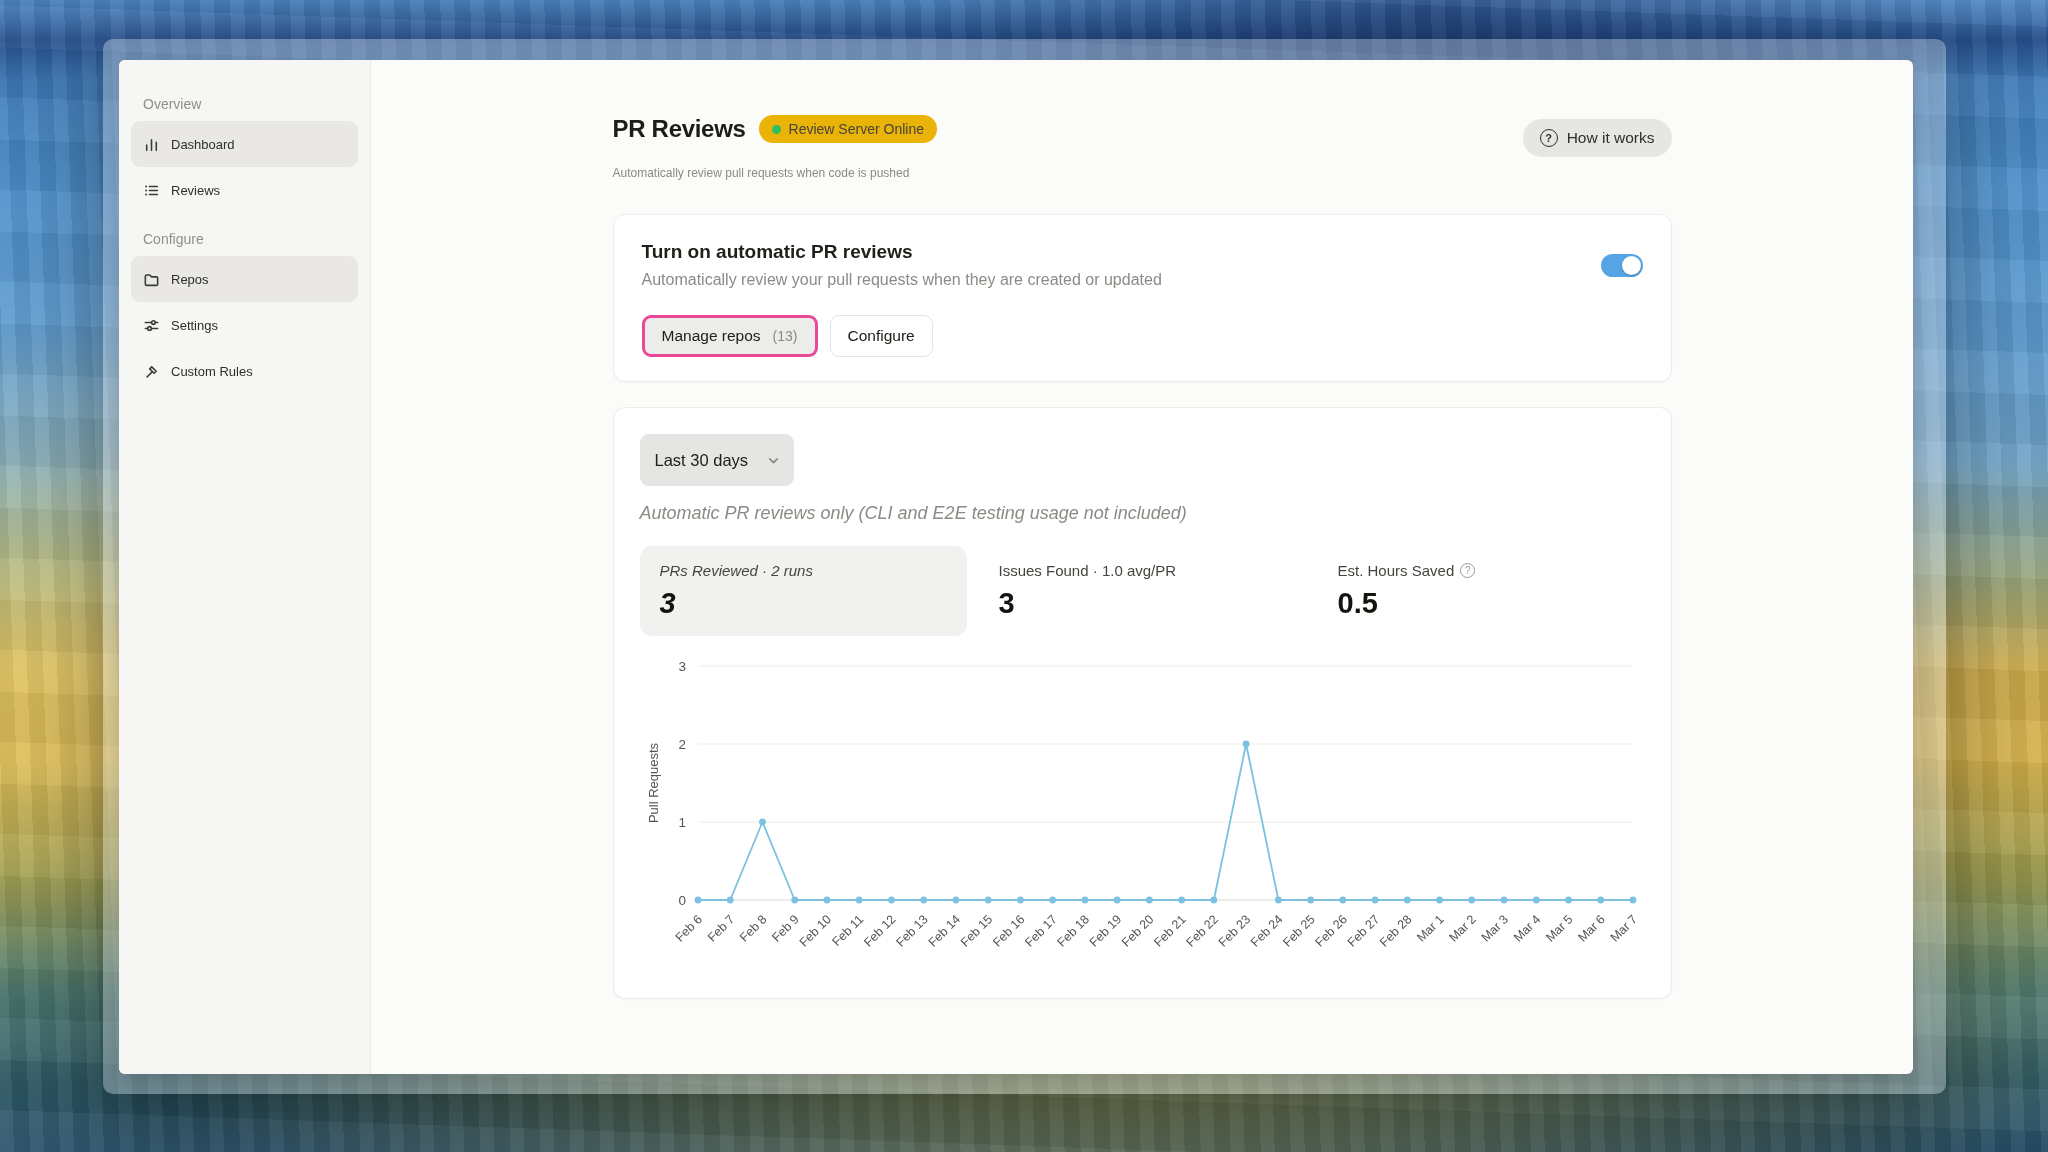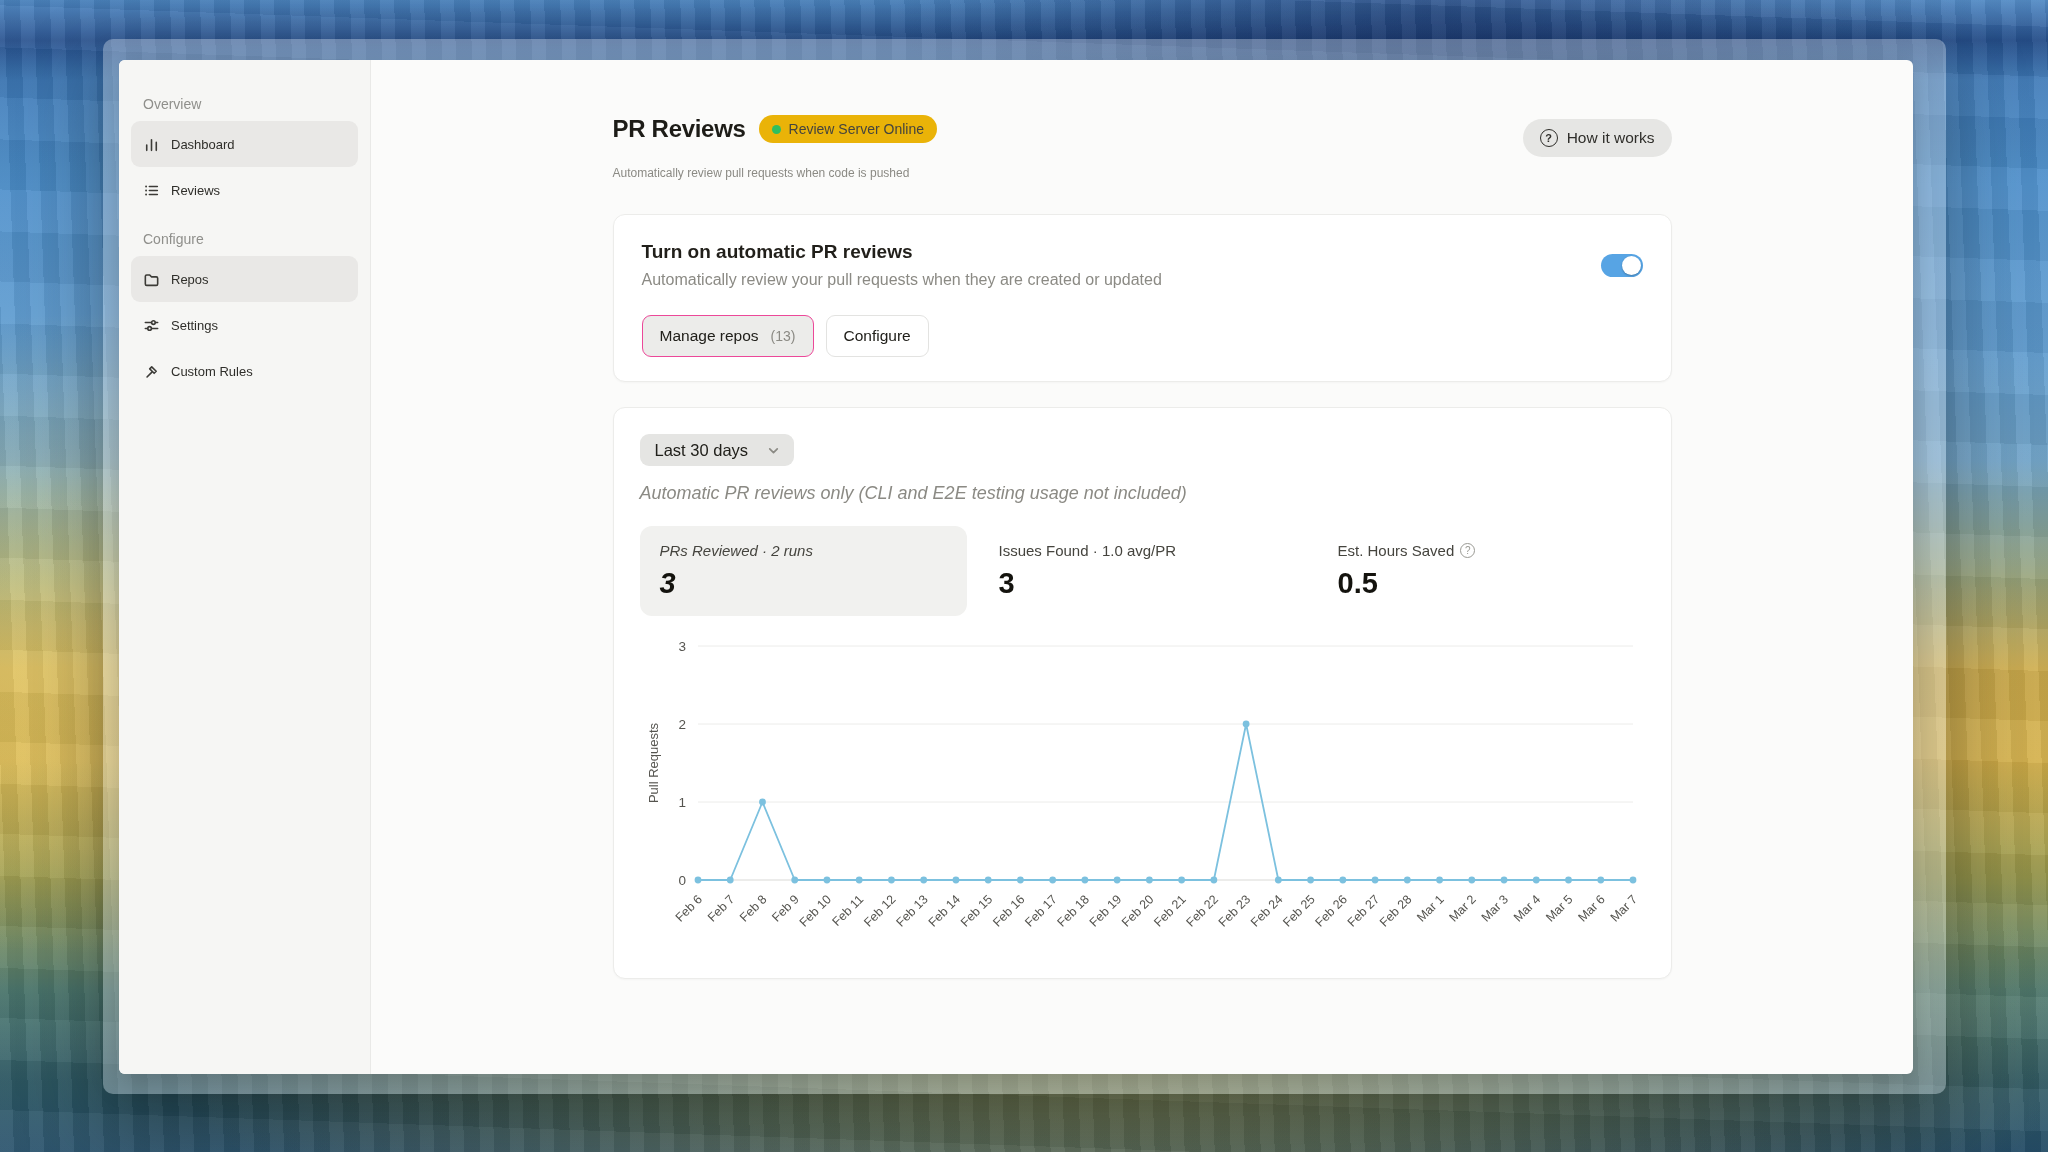--- a/index.html
+++ b/index.html
@@ -85,27 +85,27 @@
   }
   .toggle .knob {
     position:absolute; top:2px; right:2px; width:19px; height:19px;
     border-radius:50%; background:#ffffff; box-shadow:0 1px 2px rgba(0,0,0,0.25);
   }
   .btn-row { display:flex; gap:12px; margin-top:26px; }
   .btn {
     height:42px; display:inline-flex; align-items:center; gap:7px;
     padding:0 17px; border-radius:9px; font-size:15.5px; font-weight:500; color:#21201b;
   }
-  .btn-gray { background:#ececea; border:1px solid #ec4899;gap:12px; }
+  .btn-gray { background:#ececea; border:3px solid #ec4899;gap:12px; }
   .btn-white { background:#ffffff; border:1px solid #e3e3e1; }
   .btn .count { color:#8b8a84; font-size:14px; font-weight:400; }
 
   .stats-section { margin-top:25px; padding:26px 26px 22px; }
   .range-select {
-    display:inline-flex; align-items:center; gap:18px; height:32px; padding:0 13px 0 15px;
+    display:inline-flex; align-items:center; gap:18px; height:52px; padding:0 13px 0 15px;
     background:#e5e5e3; border-radius:9px; font-size:16.5px; color:#21201b;
   }
   .chev { display:inline-flex; color:#8b8a84; }
   .caption { margin-top:17px; font-size:18px; color:#8b8a84;font-style:italic; }
   .stats-row { margin-top:22px; display:grid; grid-template-columns:repeat(3,1fr); gap:12px; }
   .stat { padding:16px 20px; border-radius:12px; text-align:left; }
   .stat.highlighted { background:#f1f1ef;font-style:italic; }
   .stat-label { font-size:15px; color:#45443e; display:flex; align-items:center; gap:6px; }
   .stat-value { margin-top:8px; font-size:29px; font-weight:700; color:#14130e; }
   .info-icon {

